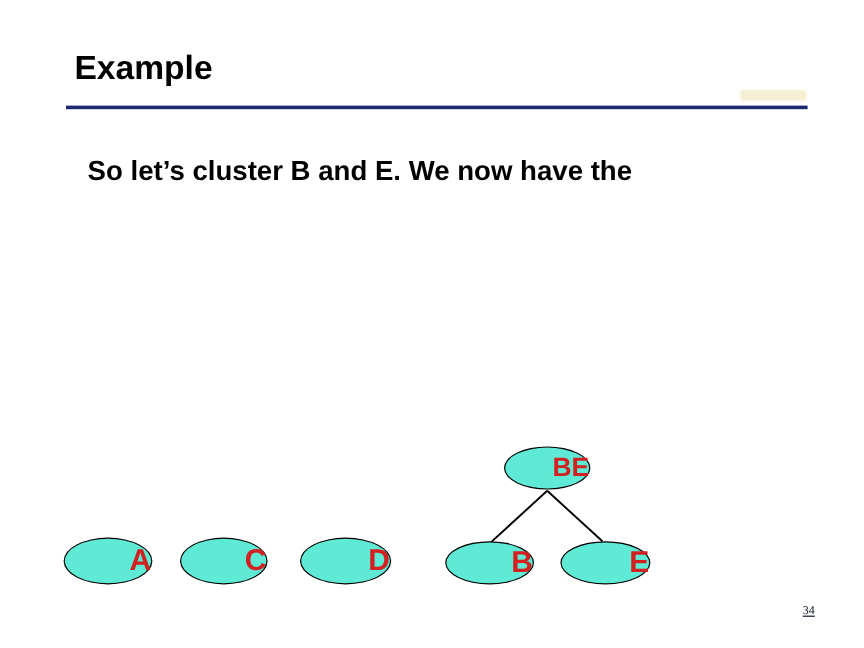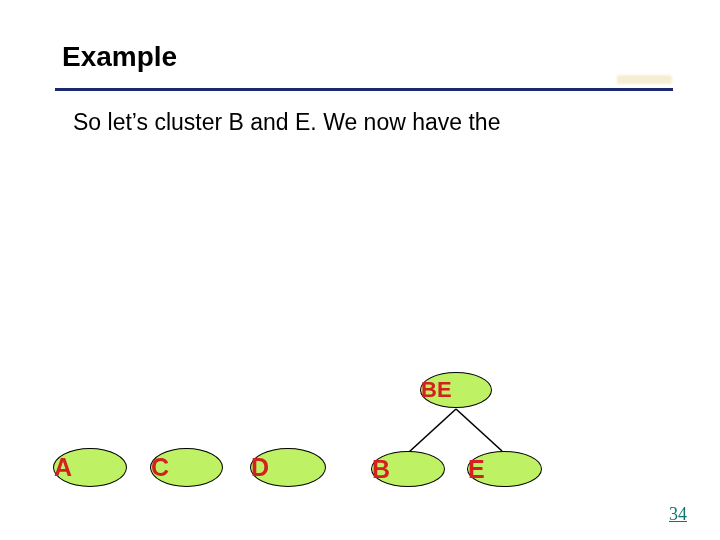--- a/index.html
+++ b/index.html
@@ -39,23 +39,23 @@
     top: 75px;
     width: 55px;
     height: 9px;
     background: rgba(244, 234, 198, 0.8);
     filter: blur(1px);
     border-radius: 2px;
   }
   .body-text {
     position: absolute;
     left: 73px;
-    top: 110px;
+    top: 130px;
     font-size: 23px;
-    font-weight: normal;
+    font-weight: bold;
     color: #000000;
     line-height: 25px;
     white-space: nowrap;
   }
   .diagram {
     position: absolute;
     left: 0;
     top: 0;
     width: 720px;
     height: 540px;
@@ -66,38 +66,38 @@
     top: 0;
     pointer-events: none;
   }
   .node {
     position: absolute;
     box-sizing: border-box;
     border: 1.6px solid #000000;
     border-radius: 50%;
     display: flex;
     align-items: center;
-    justify-content: flex-start;
-    background: #bef264;
+    justify-content: flex-end;
+    background: #5eead4;
     color: #d32121;
     font-weight: bold;
   }
   .node-be  { left: 420px; top: 372px; width: 72px; height: 36px; font-size: 22px; }
   .node-a   { left: 53px;  top: 448px; width: 74px; height: 39px; font-size: 25px; }
   .node-c   { left: 150px; top: 448px; width: 73px; height: 39px; font-size: 25px; }
   .node-d   { left: 250px; top: 448px; width: 76px; height: 39px; font-size: 25px; }
   .node-b   { left: 371px; top: 451px; width: 74px; height: 36px; font-size: 25px; }
   .node-e   { left: 467px; top: 451px; width: 75px; height: 36px; font-size: 25px; }
   .page-number {
     position: absolute;
     left: 669px;
     top: 504px;
     font-family: "Liberation Serif", serif;
-    font-size: 18px;
-    color: #0f766e;
+    font-size: 10px;
+    color: #0f172a;
     text-decoration: underline;
   }
 </style>
 </head>
 <body>
 
 <div class="slide">
 
   <div class="slide-title">Example</div>
 

